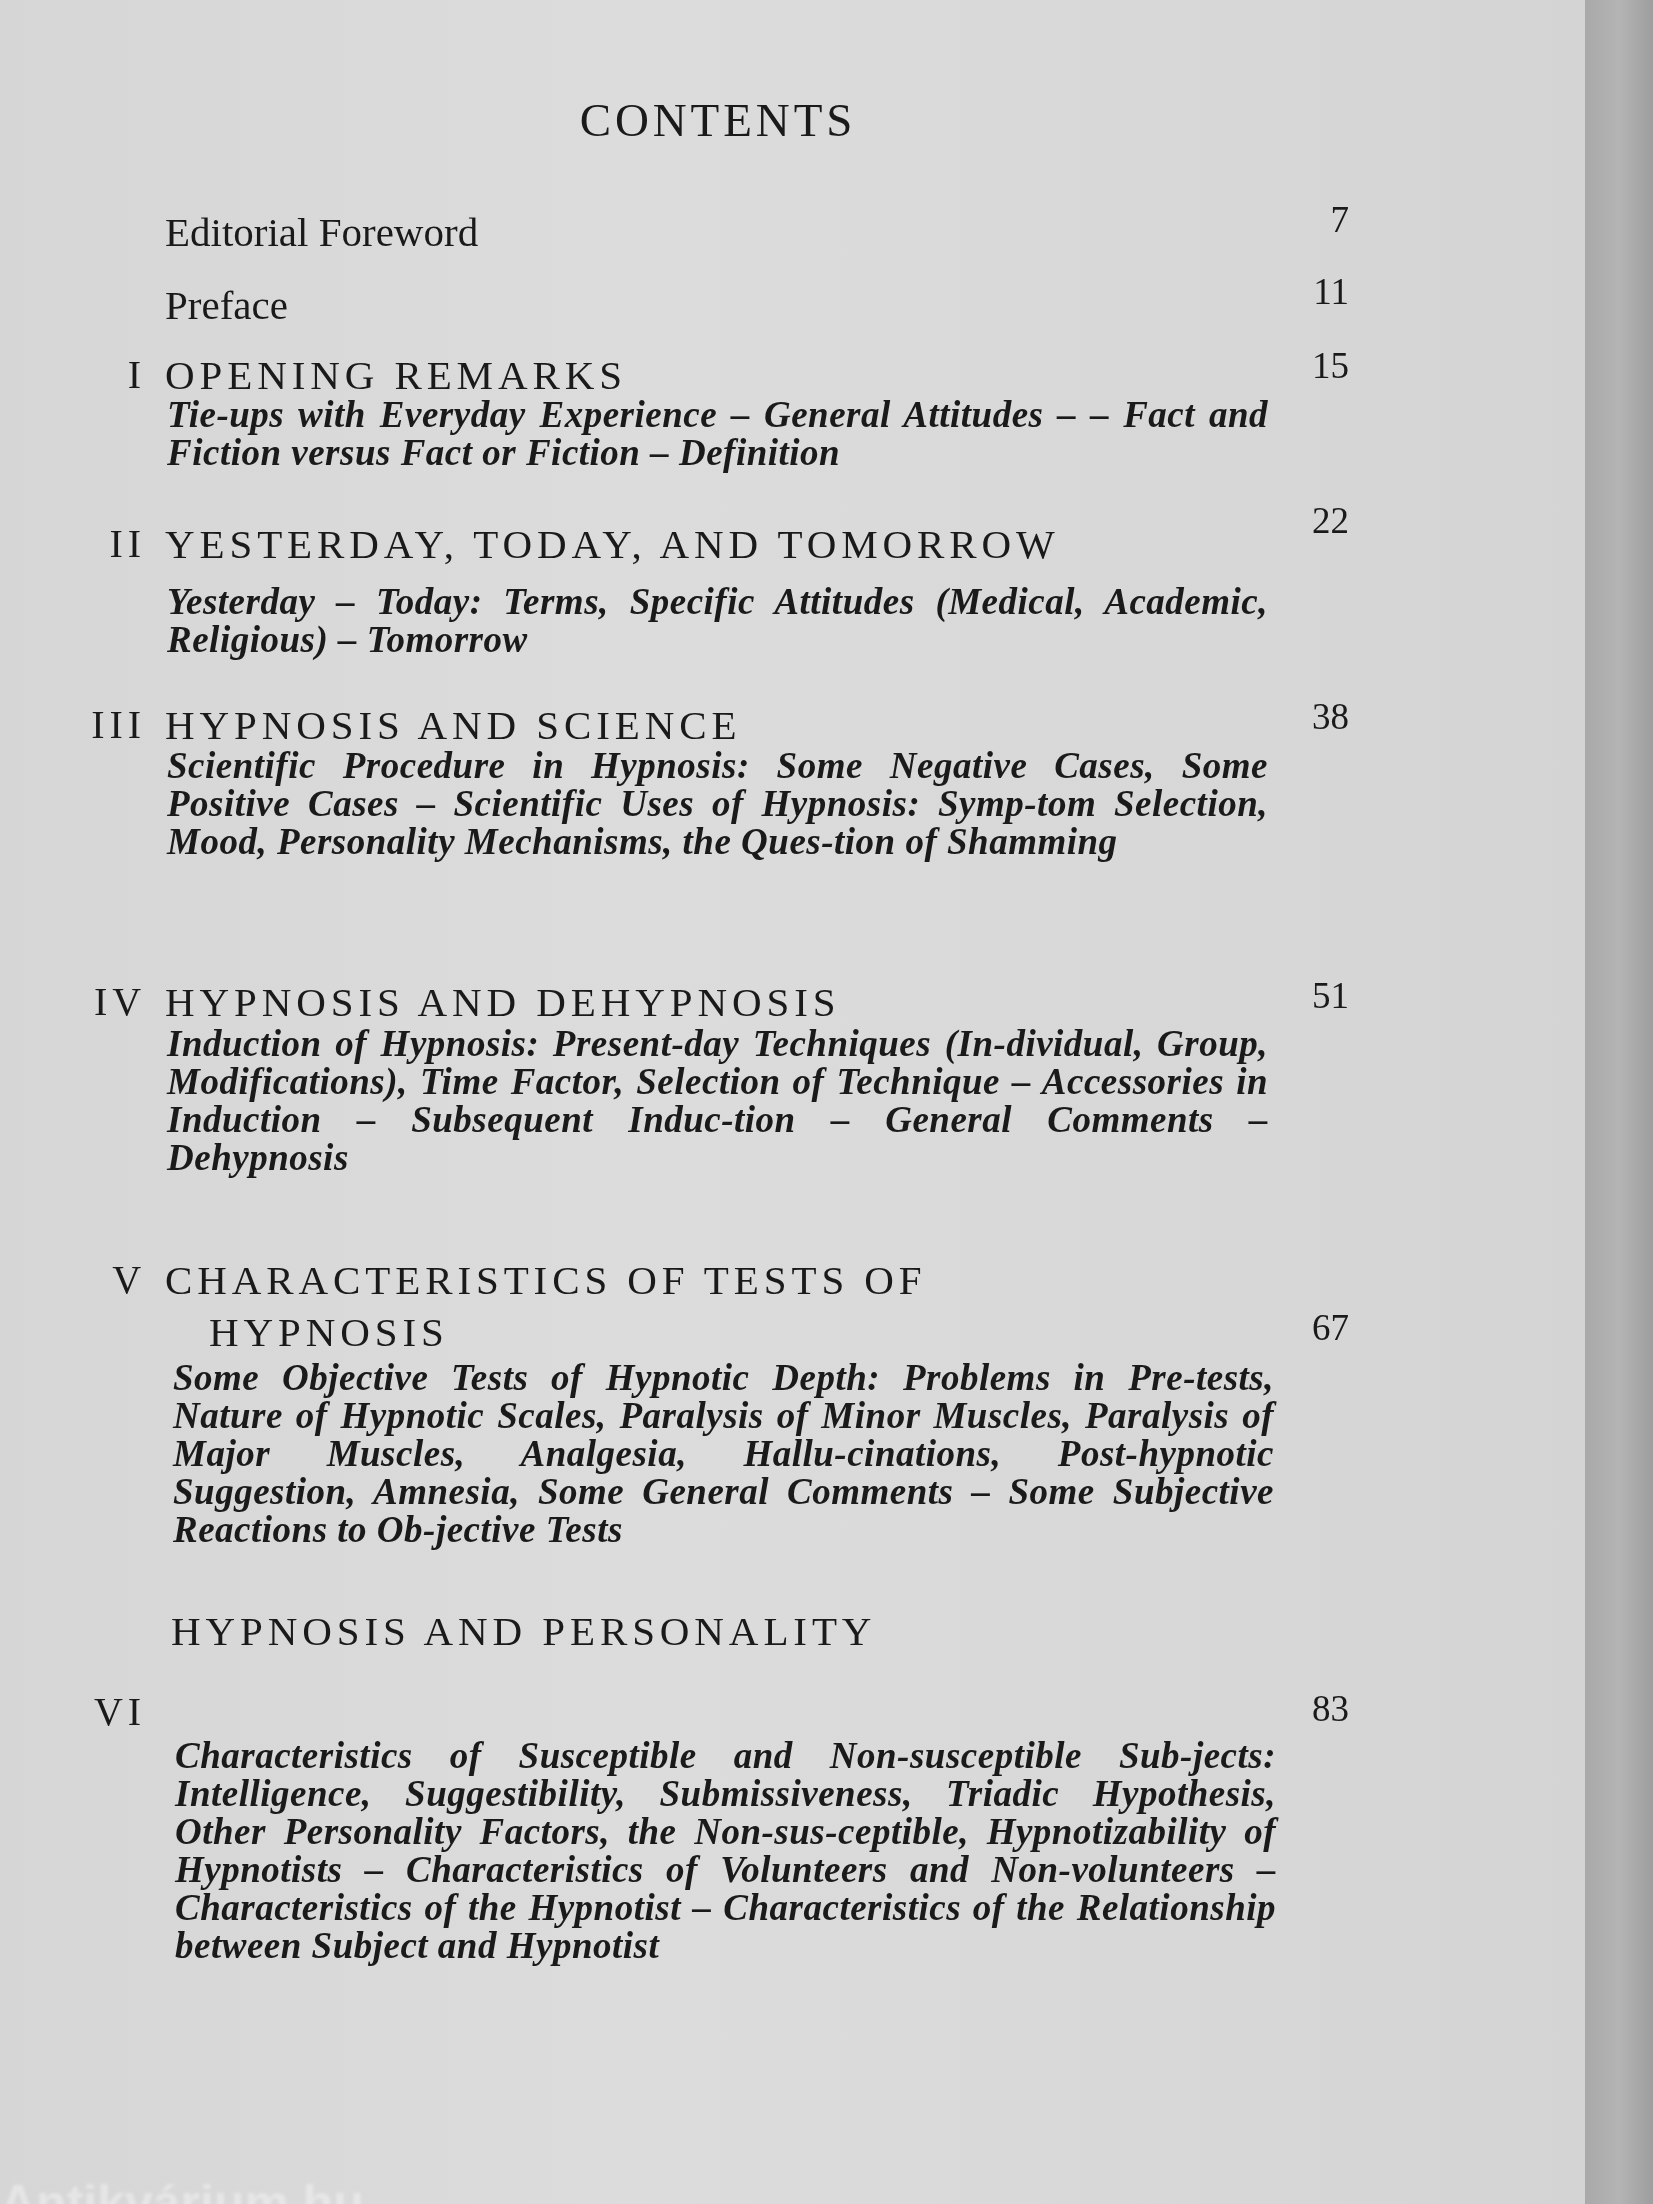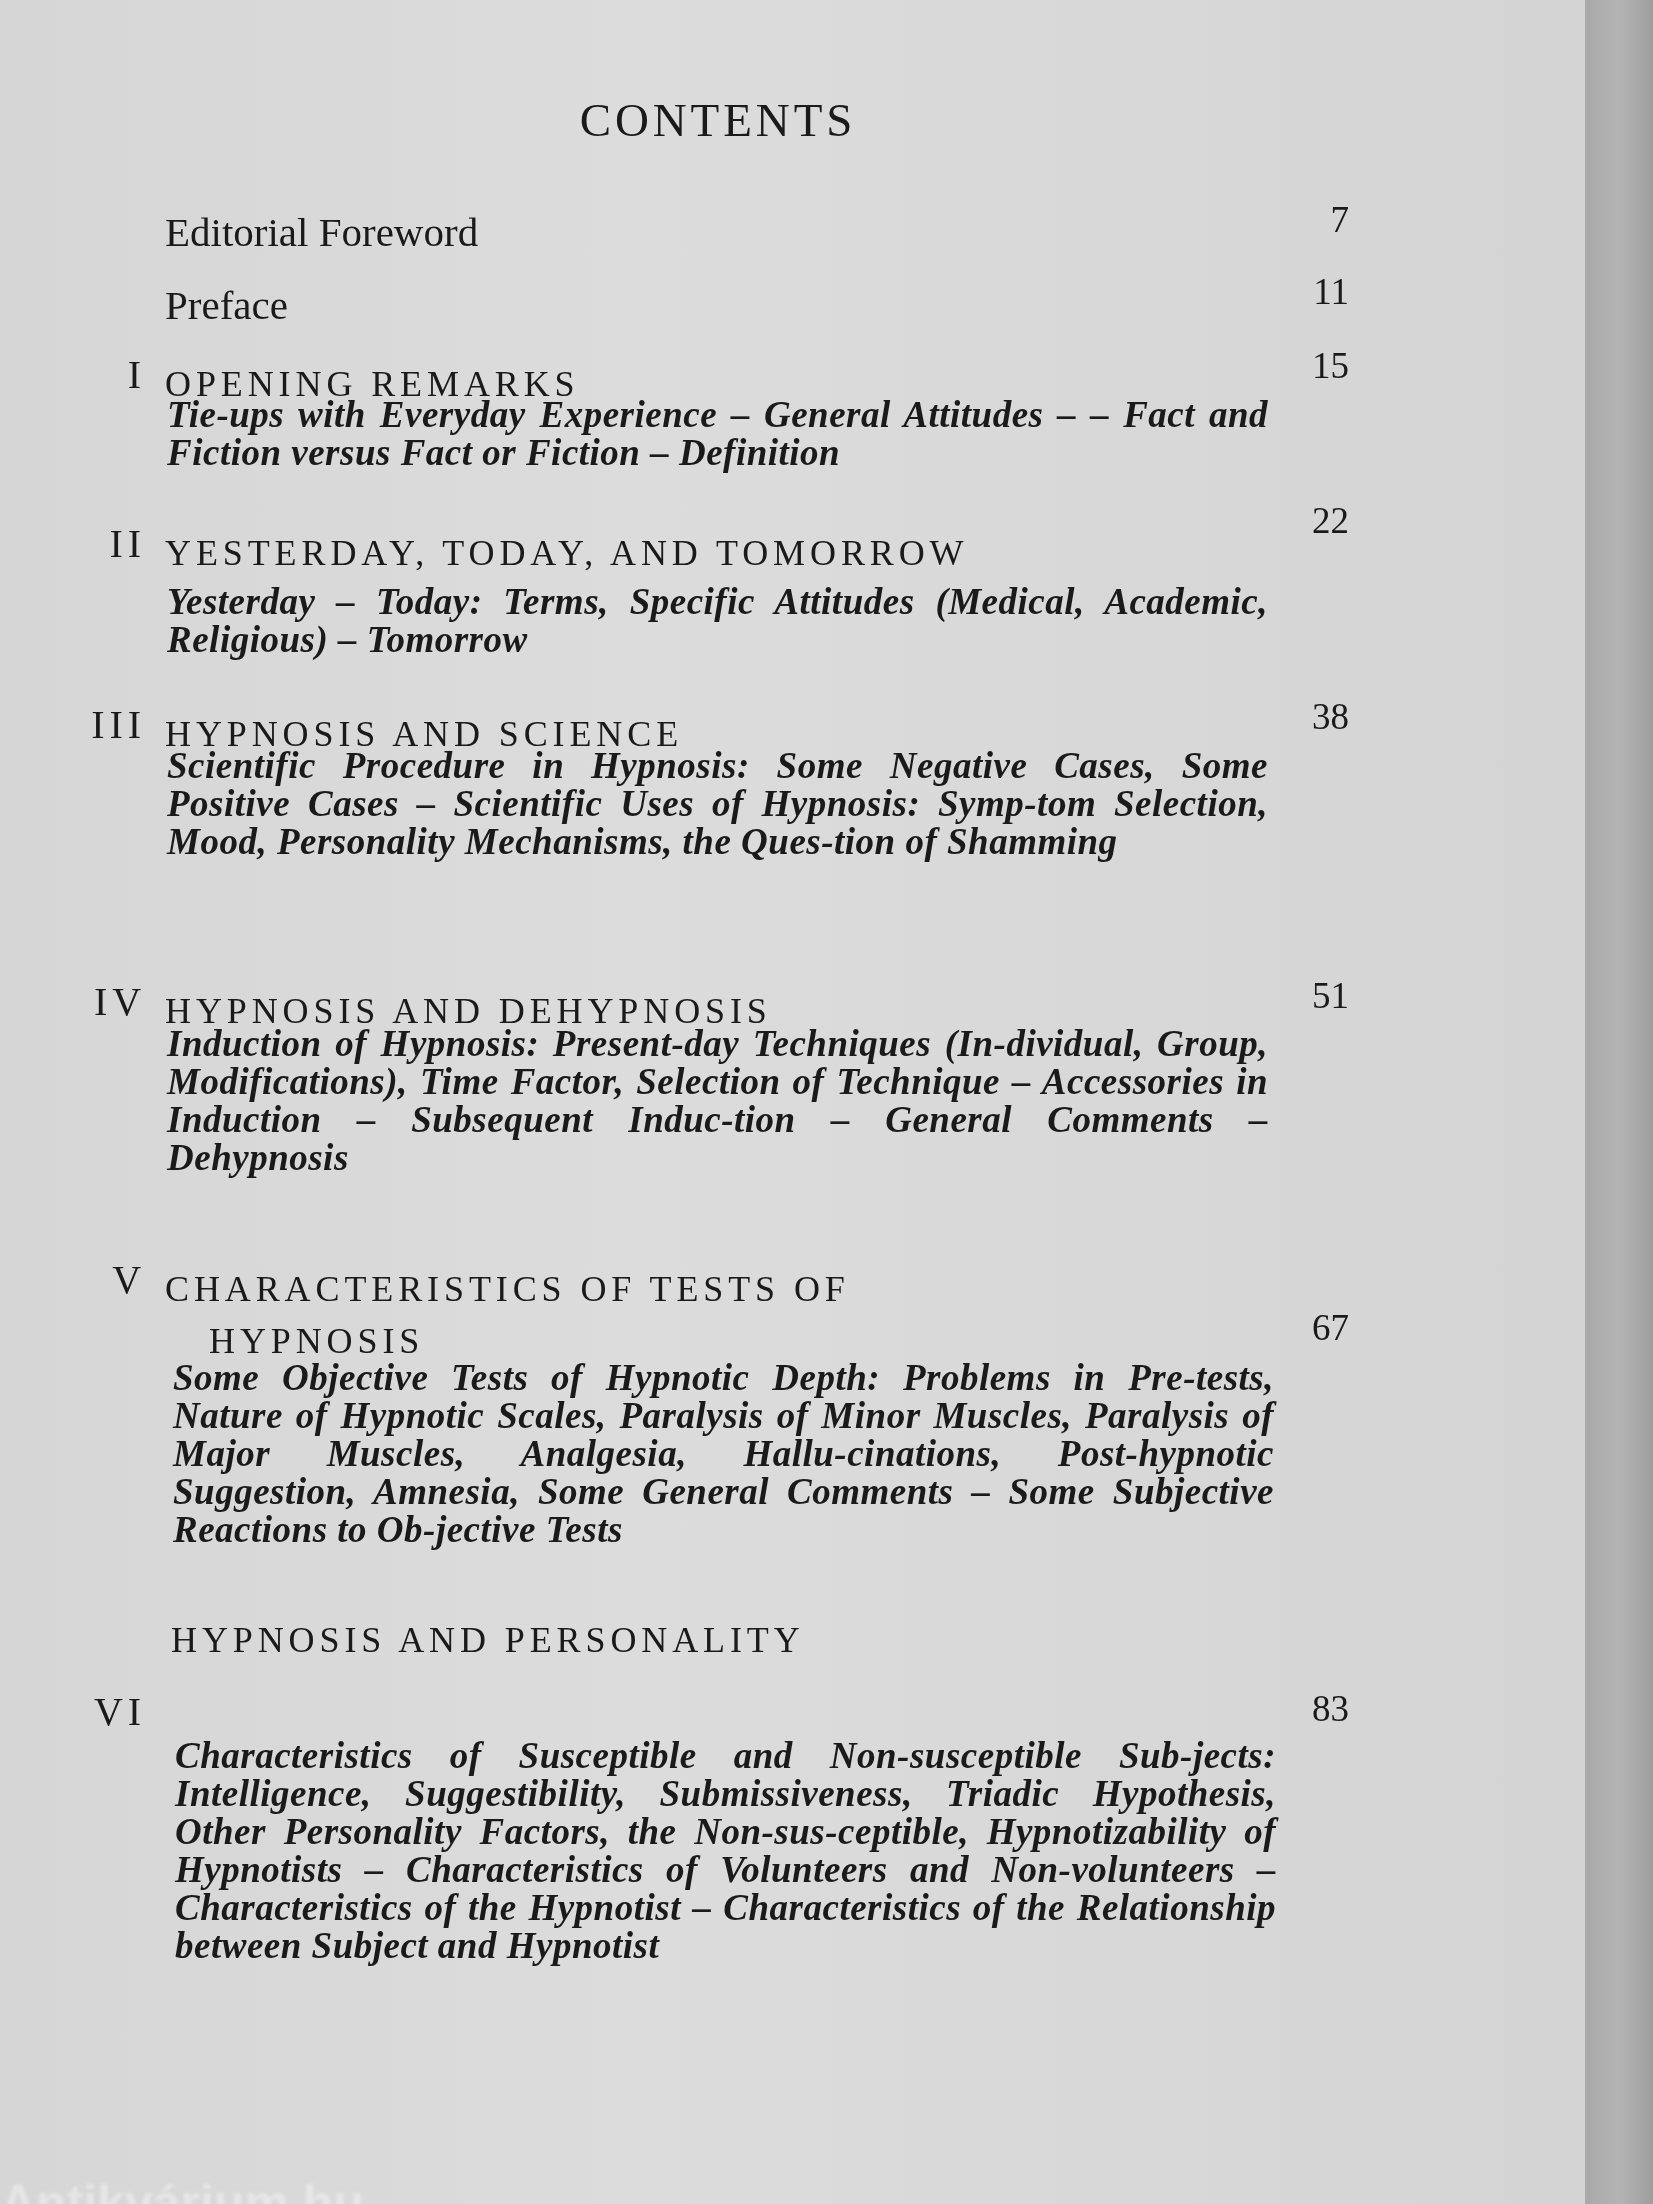--- a/index.html
+++ b/index.html
@@ -20,21 +20,21 @@
   .title {
     position: absolute; left: 0; width: 1388px; top: 93px; text-align: center;
     font-size: 47px; letter-spacing: 3.9px; font-weight: normal; padding-left: 24px;
   }
   .entry { position: absolute; left: 0; width: 1585px; }
   .num {
     position: absolute; text-align: right; width: 146px; left: 0;
     font-size: 40px; letter-spacing: 4.9px;
   }
   .heading {
-    position: absolute; left: 165px; font-size: 36px; letter-spacing: 4.9px; white-space: nowrap; margin-top: 12px;
+    position: absolute; left: 165px; font-size: 41px; letter-spacing: 4.9px; white-space: nowrap;
   }
   .plain { position: absolute; left: 165px; font-size: 41px; white-space: nowrap; }
   .page-no {
     position: absolute; left: 1271px; width: 78px; text-align: right; font-size: 37px;
   }
   .sub {
     position: absolute; left: 167px; width: 1101px; font-style: italic;
     font-size: 37px; line-height: 38px; text-align: justify;
     text-align-last: left; letter-spacing: 0.5px; font-weight: bold;
   }

